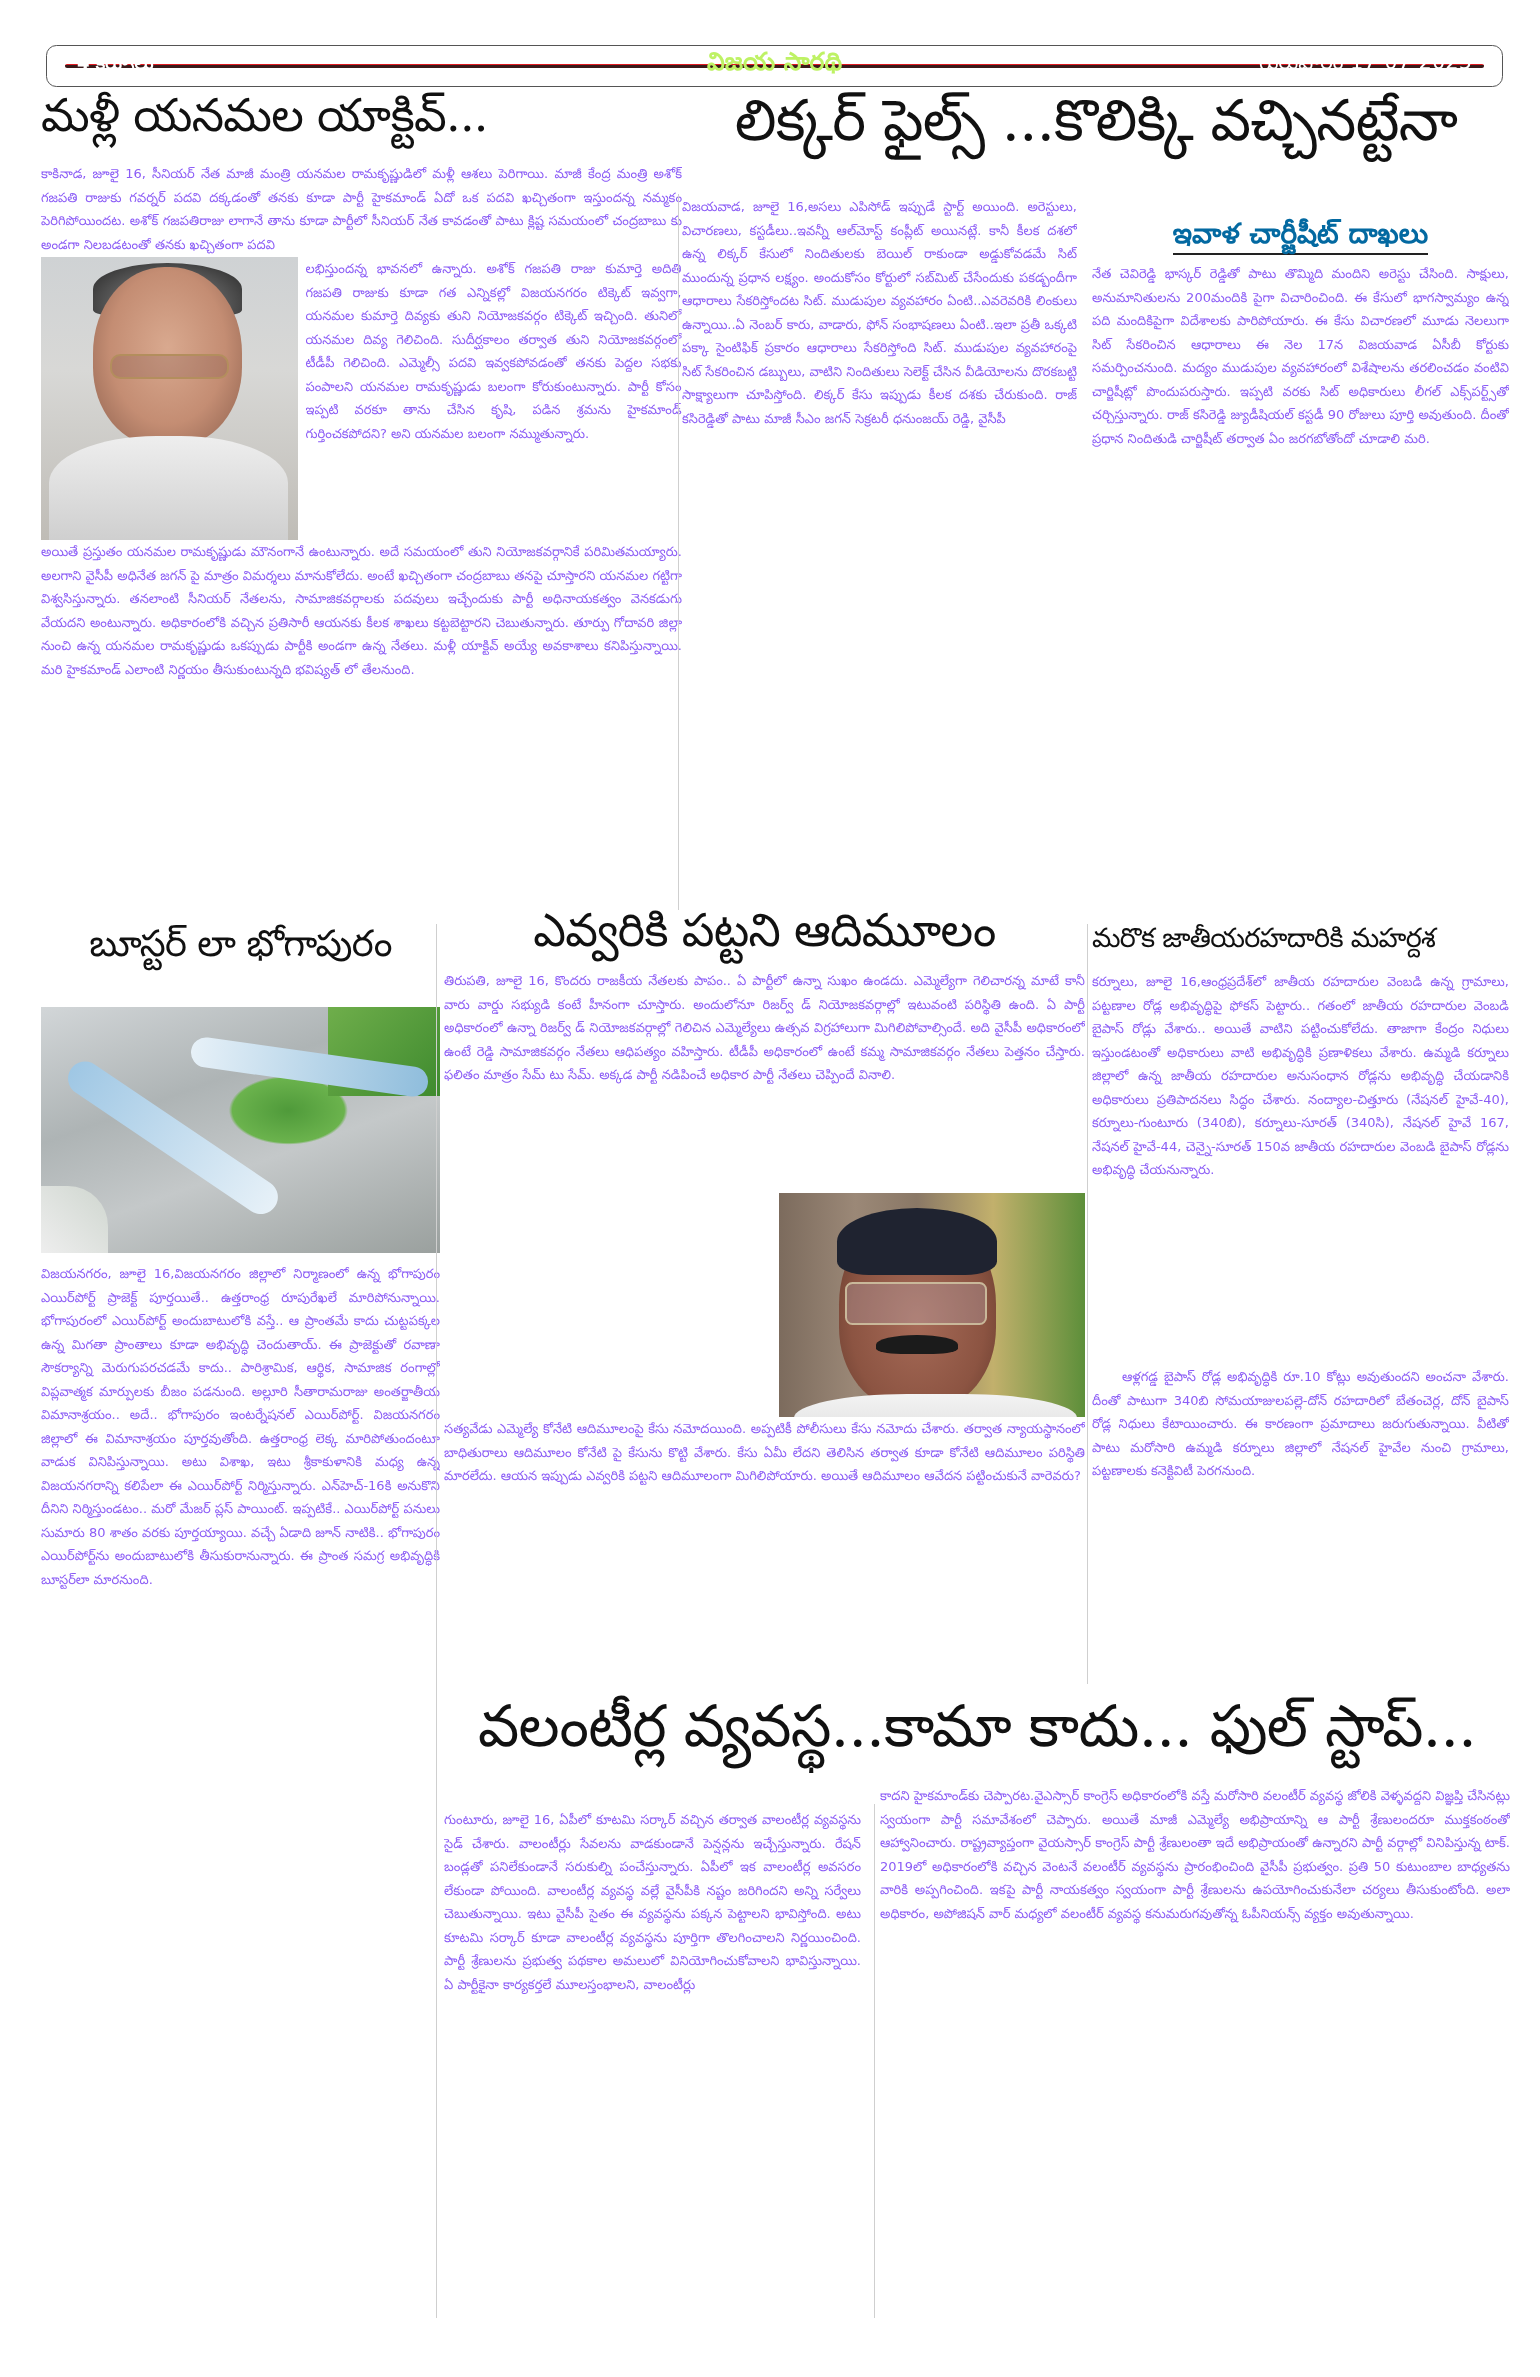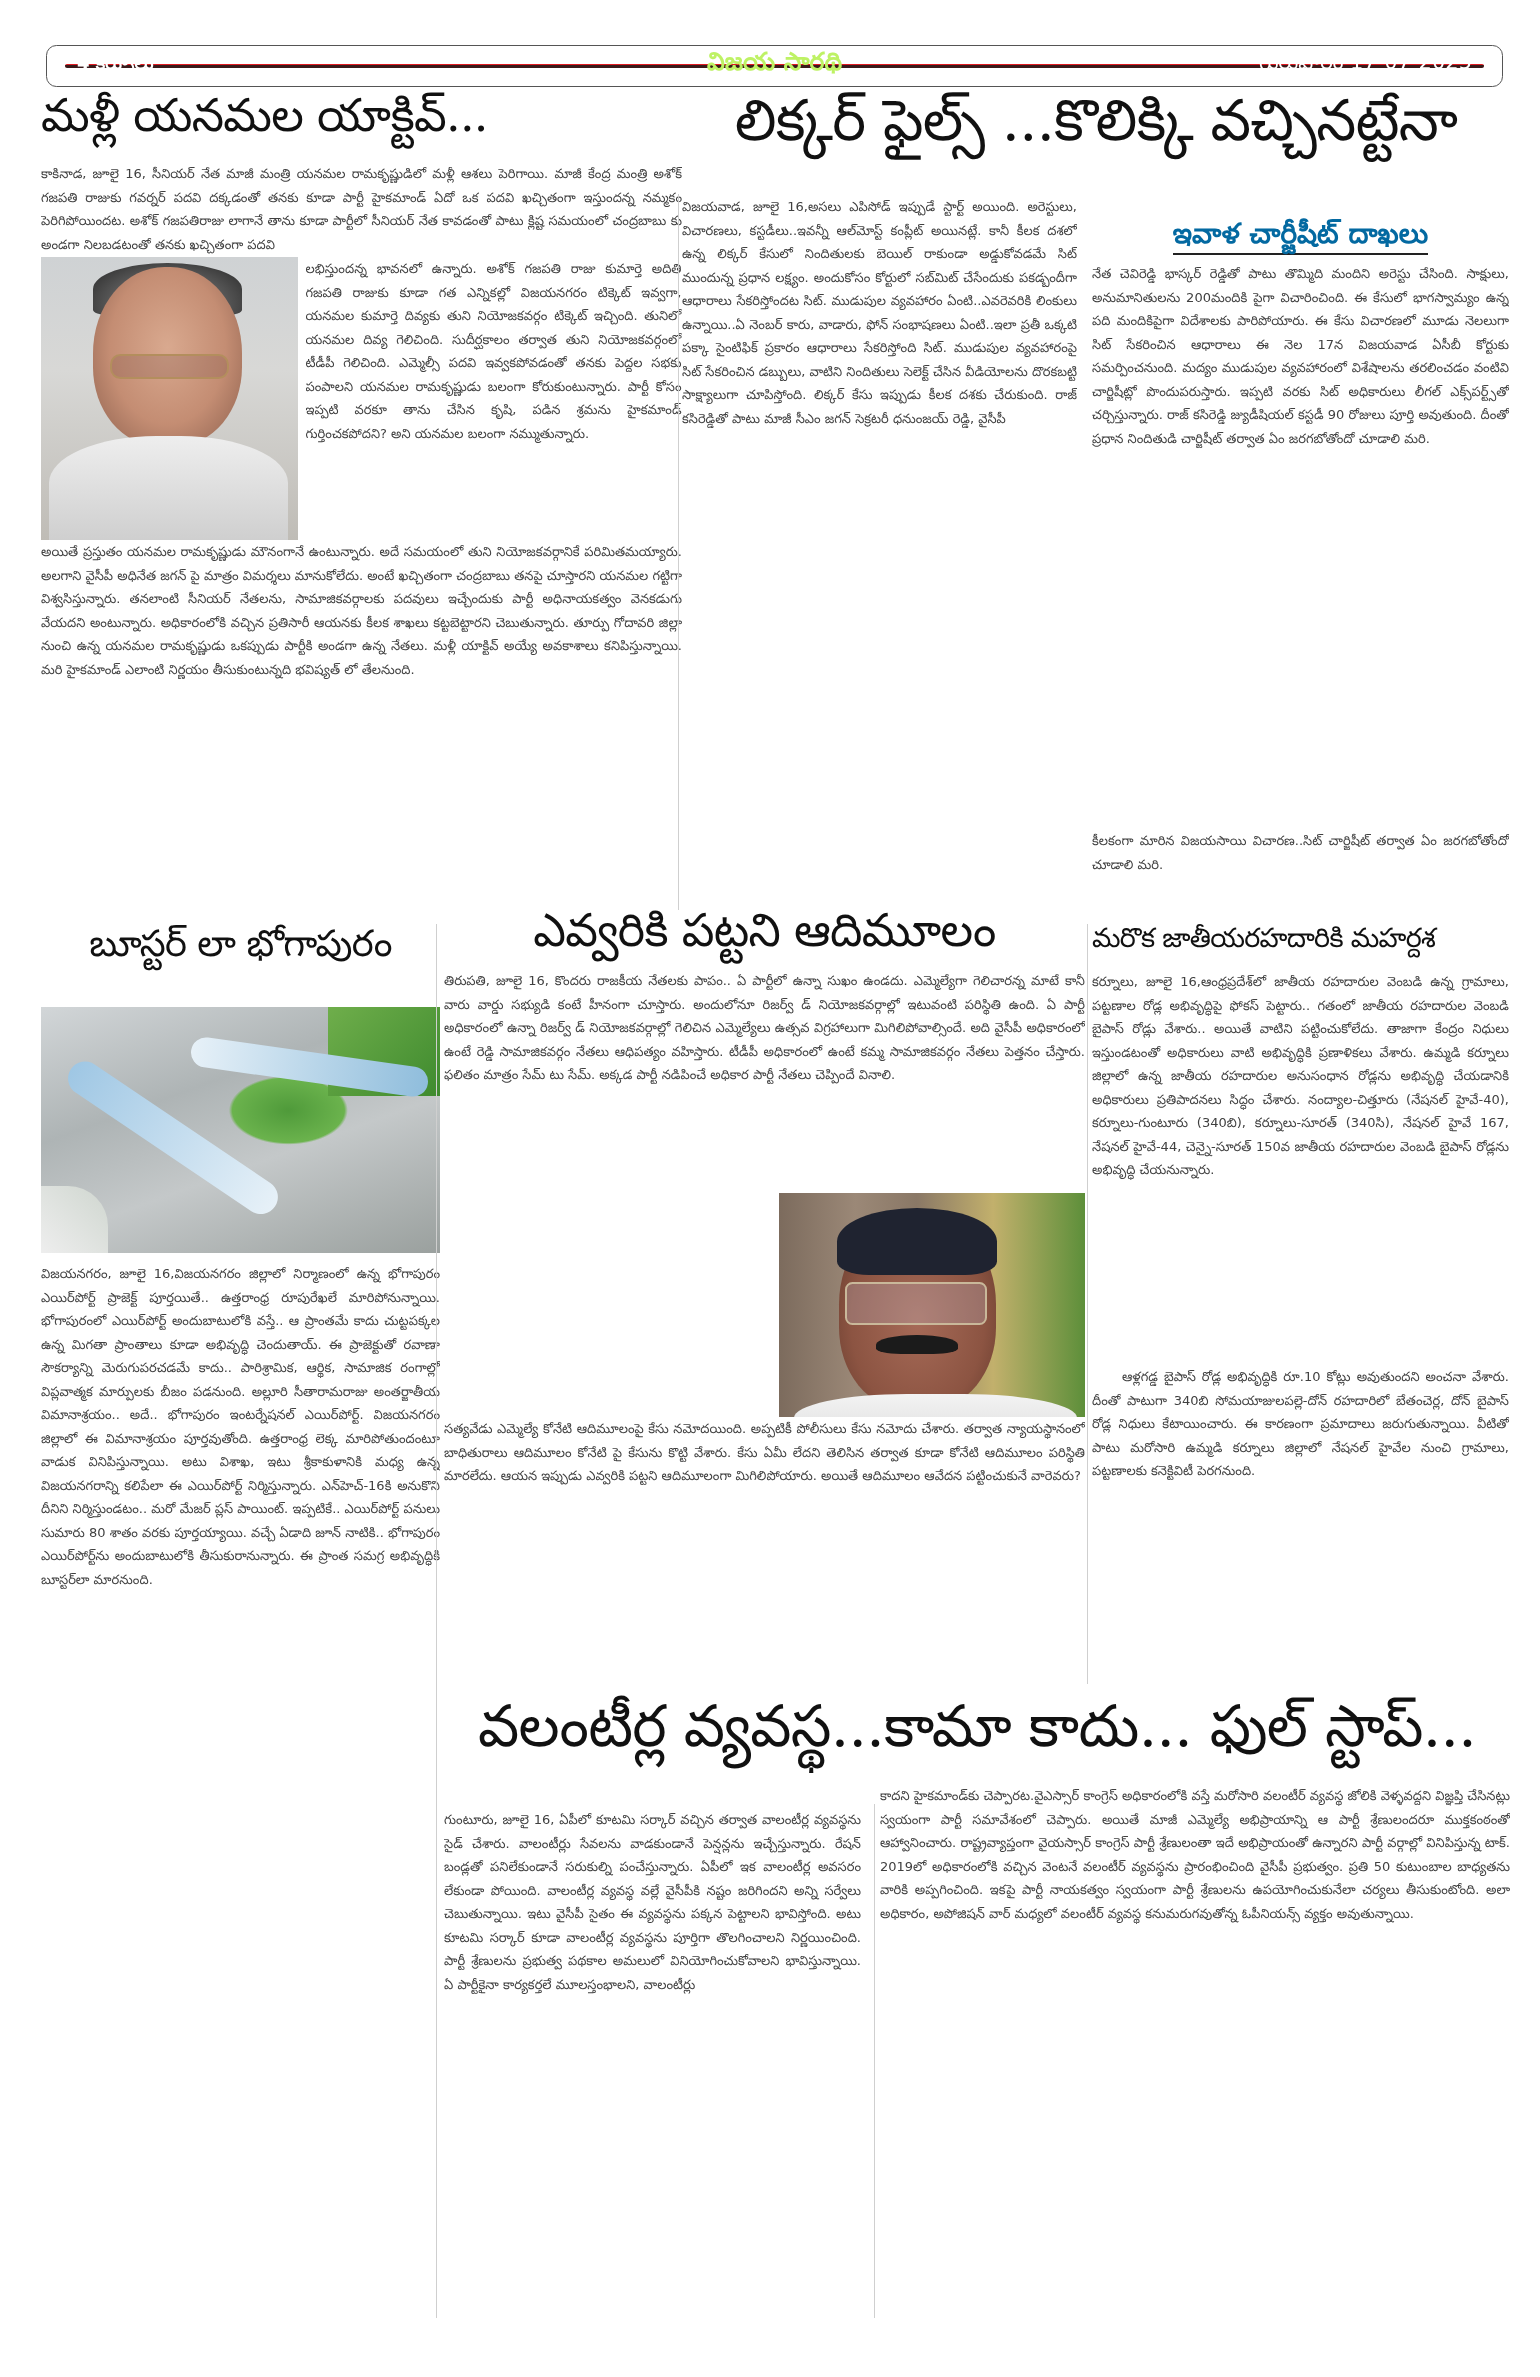--- a/index.html
+++ b/index.html
@@ -18,21 +18,21 @@
   .mh-left { color: #fff; font-size: 18px; font-weight: bold; width: 298px; }
   .mh-center { color: #bef264; font-size: 25px; font-weight: bold; text-align: center; flex: 1; }
   .mh-right { color: #fff; font-size: 21px; width: 298px; text-align: right; }
 
   .art { position: absolute; }
   .headline { font-family: "DejaVu Serif", serif; font-weight: normal; color: #111; line-height: 1.05; letter-spacing: -0.7px; }
   .subhead { font-family: "DejaVu Serif", serif; font-weight: bold; color: #0369a1; text-align: center; }
   .subhead.underlined span { border-bottom: 2.2px solid #222; padding-bottom: 3px; }
   .body-text {
     font-family: "DejaVu Sans", sans-serif; font-size: 13px; line-height: 23.5px;
-    text-align: justify; color: #404040; overflow: hidden;
+    text-align: justify; color: #8b5cf6; overflow: hidden;
   }
   .photo { position: absolute; overflow: hidden; }
 
   
   .photo-yanamala {
     background: linear-gradient(180deg, #cfd2d4 0%, #d8d8d6 40%, #bfbcb6 100%);
   }
   .photo-yanamala .head {
     position: absolute; left: 52px; top: 10.4px; width: 149px; height: 179px;
     border-radius: 48% 48% 44% 44%;
@@ -116,21 +116,20 @@
   </div>
   <p class="body-text" style="width:641px; height:373px;">అయితే ప్రస్తుతం యనమల రామకృష్ణుడు మౌనంగానే ఉంటున్నారు. అదే సమయంలో తుని నియోజకవర్గానికే పరిమితమయ్యారు. అలగాని వైసీపీ అధినేత జగన్ పై మాత్రం విమర్శలు మానుకోలేదు. అంటే ఖచ్చితంగా చంద్రబాబు తనపై చూస్తారని యనమల గట్టిగా విశ్వసిస్తున్నారు. తనలాంటి సీనియర్ నేతలను, సామాజికవర్గాలకు పదవులు ఇచ్చేందుకు పార్టీ అధినాయకత్వం వెనకడుగు వేయదని అంటున్నారు. అధికారంలోకి వచ్చిన ప్రతిసారీ ఆయనకు కీలక శాఖలు కట్టబెట్టారని చెబుతున్నారు. తూర్పు గోదావరి జిల్లా నుంచి ఉన్న యనమల రామకృష్ణుడు ఒకప్పుడు పార్టీకి అండగా ఉన్న నేతలు. మళ్లీ యాక్టివ్ అయ్యే అవకాశాలు కనిపిస్తున్నాయి. మరి హైకమాండ్ ఎలాంటి నిర్ణయం తీసుకుంటున్నది భవిష్యత్ లో తేలనుంది.</p>
 </div>
 
 <div class="art" style="left:682px; top:91px; width:828px; height:820px;">
   <h1 class="headline" style="font-size:57px; height:103px; text-align:center;">లిక్కర్ ఫైల్స్ ...కొలిక్కి వచ్చినట్టేనా</h1>
   <p class="body-text" style="position:absolute; left:0; top:104px; width:395px; height:712px;">విజయవాడ, జూలై 16,అసలు ఎపిసోడ్ ఇప్పుడే స్టార్ట్ అయింది. అరెస్టులు, విచారణలు, కస్టడీలు..ఇవన్నీ ఆల్‌మోస్ట్ కంప్లీట్ అయినట్లే. కానీ కీలక దశలో ఉన్న లిక్కర్ కేసులో నిందితులకు బెయిల్ రాకుండా అడ్డుకోవడమే సిట్ ముందున్న ప్రధాన లక్ష్యం. అందుకోసం కోర్టులో సబ్‌మిట్ చేసేందుకు పకడ్బందీగా ఆధారాలు సేకరిస్తోందట సిట్. ముడుపుల వ్యవహారం ఏంటి..ఎవరెవరికి లింకులు ఉన్నాయి..ఏ నెంబర్ కారు, వాడారు, ఫోన్ సంభాషణలు ఏంటి..ఇలా ప్రతీ ఒక్కటి పక్కా సైంటిఫిక్ ప్రకారం ఆధారాలు సేకరిస్తోంది సిట్. ముడుపుల వ్యవహారంపై సిట్ సేకరించిన డబ్బులు, వాటిని నిందితులు సెలెక్ట్ చేసిన వీడియోలను దొరకబట్టి సాక్ష్యాలుగా చూపిస్తోంది. లిక్కర్ కేసు ఇప్పుడు కీలక దశకు చేరుకుంది. రాజ్ కసిరెడ్డితో పాటు మాజీ సీఎం జగన్ సెక్రటరీ ధనుంజయ్ రెడ్డి, వైసీపీ</p>
   <div style="position:absolute; left:410px; top:104px; width:417px;">
     <h2 class="subhead underlined" style="font-size:28px; height:67px; padding-top:22.4px;"><span>ఇవాళ చార్జీషీట్ దాఖలు</span></h2>
     <p class="body-text" style="height:567px;">నేత చెవిరెడ్డి భాస్కర్ రెడ్డితో పాటు తొమ్మిది మందిని అరెస్టు చేసింది. సాక్షులు, అనుమానితులను 200మందికి పైగా విచారించింది. ఈ కేసులో భాగస్వామ్యం ఉన్న పది మందికిపైగా విదేశాలకు పారిపోయారు. ఈ కేసు విచారణలో మూడు నెలలుగా సిట్ సేకరించిన ఆధారాలు ఈ నెల 17న విజయవాడ ఏసీబీ కోర్టుకు సమర్పించనుంది. మద్యం ముడుపుల వ్యవహారంలో విశేషాలను తరలించడం వంటివి చార్జిషీట్లో పొందుపరుస్తారు. ఇప్పటి వరకు సిట్ అధికారులు లీగల్ ఎక్స్‌పర్ట్స్‌తో చర్చిస్తున్నారు. రాజ్ కసిరెడ్డి జ్యుడీషియల్ కస్టడీ 90 రోజులు పూర్తి అవుతుంది. దీంతో ప్రధాన నిందితుడి చార్జిషీట్ తర్వాత ఏం జరగబోతోందో చూడాలి మరి.</p>
-    <p class="body-text" style="height:75px;">కీలకంగా మారిన విజయసాయి విచారణ..సిట్ చార్జిషీట్ తర్వాత ఏం జరగబోతోందో చూడాలి మరి.</p>
   </div>
 </div>
 
 <div class="rule-v" style="left:678px; top:194px; height:716px;"></div>
 
 <div class="art" style="left:41px; top:917px; width:399px; height:1409px;">
   <h1 class="headline" style="font-size:37px; height:75px; text-align:center; padding-top:7.5px;">బూస్టర్ లా భోగాపురం</h1>
   <div class="photo photo-airport" style="position:relative; width:399px; height:246px; margin-top:15px;">
     <div class="green"></div>
     <div class="wing1"></div>

